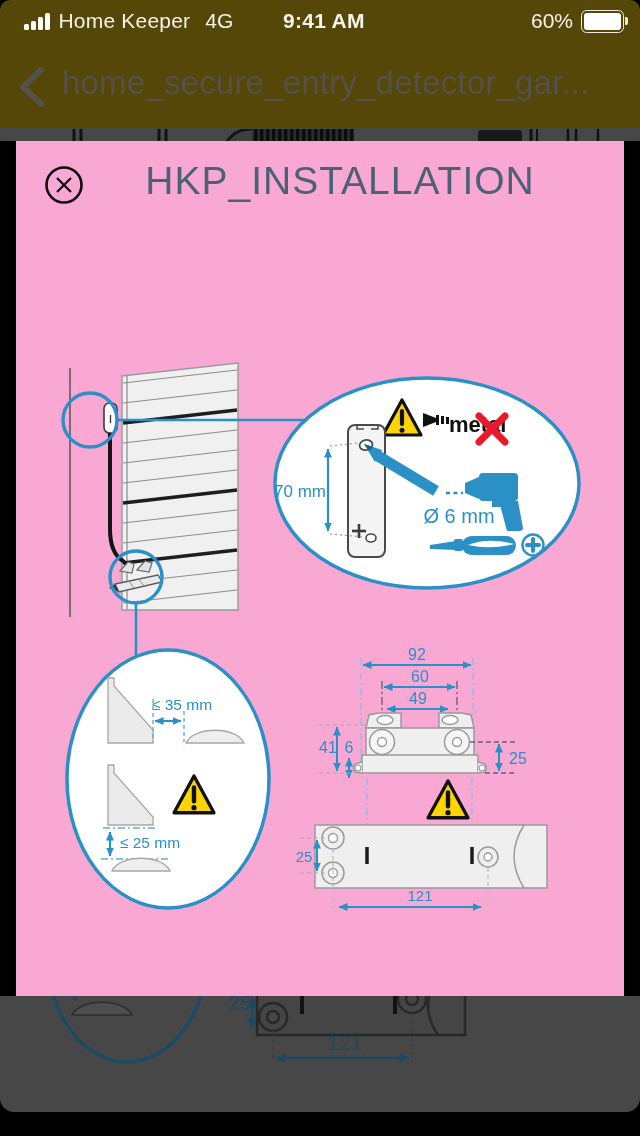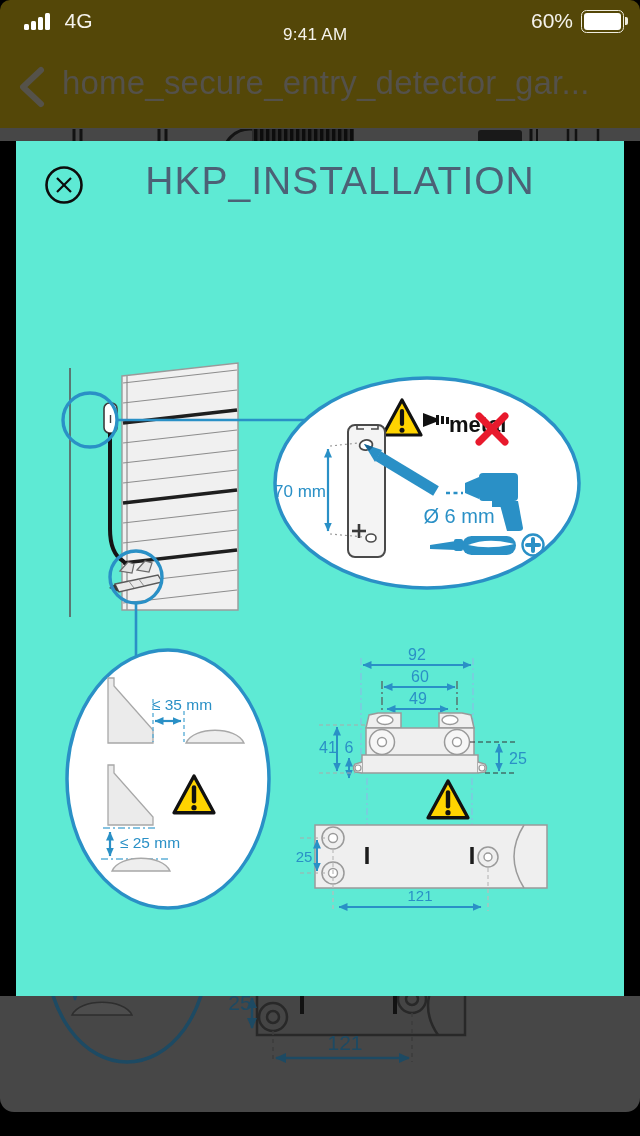--- a/index.html
+++ b/index.html
@@ -16,21 +16,21 @@
   }
   .statusbar{
     position:absolute;left:0;top:6px;width:640px;height:32px;
     color:#f5f3ec;font-size:21px;
   }
   .sb-left{position:absolute;left:24px;top:3px;display:flex;align-items:center;gap:9px;}
   .signal{display:flex;align-items:flex-end;gap:2.5px;height:17px;}
   .signal i{display:block;width:4.5px;background:#fff;border-radius:1.5px;}
   .carrier{font-size:21px;letter-spacing:.2px;}
   .network{font-size:21px;margin-left:6px;}
-  .time{position:absolute;left:283px;top:19px;font-size:17px;font-weight:400;letter-spacing:.3px;}
+  .time{position:absolute;left:283px;top:3px;font-size:21px;font-weight:700;letter-spacing:.3px;}
   .sb-right{position:absolute;right:16px;top:3px;display:flex;align-items:center;gap:8px;}
   .batt-pct{font-size:21px;}
   .battery{position:relative;width:41px;height:21px;border:1.5px solid #efecdf;border-radius:5.5px;}
   .battery .fill{position:absolute;left:2px;top:2px;right:2px;bottom:2px;background:#fff;border-radius:3px;}
   .battery .cap{position:absolute;right:-5px;top:6.5px;width:3px;height:8px;background:#efecdf;border-radius:0 2px 2px 0;}
   .navbar{position:absolute;left:0;top:56px;width:512px;height:60px;}
   .back-btn{position:absolute;left:14px;top:8px;width:36px;height:46px;cursor:pointer;}
   .nav-title{
     position:absolute;left:62px;top:8px;width:566px;
     color:#54514a;font-size:33px;font-weight:500;letter-spacing:.2px;
@@ -38,21 +38,21 @@
   }
   
   .dim-strip{position:absolute;left:0;top:128px;width:640px;height:13px;background:#474747;overflow:hidden;}
   .dim-bottom{
     position:absolute;left:0;top:996px;width:640px;height:116px;
     background:#474747;border-radius:0 0 14px 14px;overflow:hidden;
   }
   
   .page-card{
     position:absolute;left:16px;top:141px;width:608px;height:855px;
-    background:#5eead4;
+    background:#f9a8d4;
   }
   .doc-header{position:absolute;left:0;top:0;width:608px;height:80px;}
   .close-btn{
     position:absolute;left:28px;top:23px;width:40px;height:40px;cursor:pointer;
     background:transparent;border:none;padding:0;
   }
   .doc-title{
     position:absolute;left:80px;right:40px;top:18px;text-align:center;
     color:#4c6176;font-size:39px;font-weight:400;letter-spacing:1px;
     white-space:nowrap;
@@ -67,20 +67,21 @@
 
   <div class="chrome">
     <div class="statusbar">
       <div class="sb-left">
         <span class="signal">
           <i style="height:6px"></i>
             <i style="height:9px"></i>
             <i style="height:13px"></i>
             <i style="height:17px"></i>
         </span>
+        <span class="carrier">Home Keeper</span>
         <span class="network">4G</span>
       </div>
       <span class="time">9:41 AM</span>
       <div class="sb-right">
         <span class="batt-pct">60%</span>
         <span class="battery">
             <span class="fill"></span>
             <span class="cap"></span>
           </span>
       </div>

